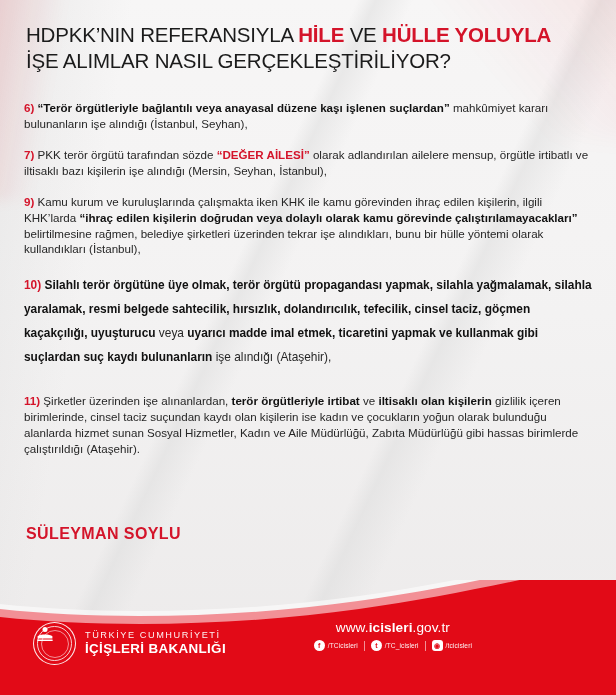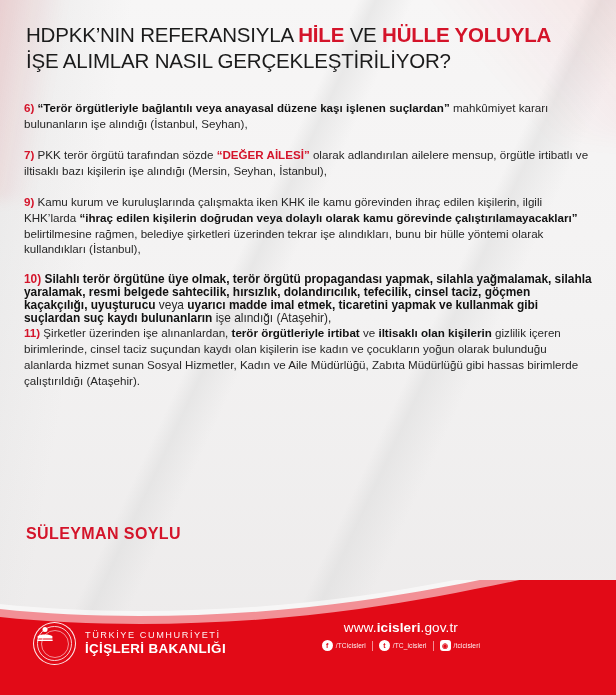--- a/index.html
+++ b/index.html
@@ -63,21 +63,21 @@
     text-align:left;
   }
   .item .num{ color:#d4142a; font-weight:700; }
   .item b{ color:#111; font-weight:700; }
   .item .rb{ color:#d4142a; font-weight:700; }
 
   .item.i6  { margin-bottom:16px; }
   .item.i7  { margin-bottom:16px; }
   .item.i8  { margin-bottom:16px; }
   .item.i9  { margin-bottom:16px; }
-  .item.i10 { margin-bottom:0; font-size:11.9px; line-height:13px;}
+  .item.i10 { margin-bottom:24px; font-size:11.9px; line-height:24px;}
   .item.i11 { font-size:11.6px; line-height:16.2px;}
 
   
   .sign{
     position:absolute; left:26px; top:524px;
   }
   .sign .name{
     color:#d4142a;
     font-weight:700;
     font-size:16px;
@@ -128,21 +128,21 @@
   .brand-text{ color:#fff; line-height:1.05; }
   .brand-text .l1{
     font-size:9.2px; letter-spacing:1.55px; font-weight:400; opacity:.95;
   }
   .brand-text .l2{
     font-size:13.4px; letter-spacing:.35px; font-weight:700; margin-top:2px;
   }
 
   
   .web{
-    position:absolute; right:32px; top:40px; text-align:center; color:#fff;
+    position:absolute; right:40px; top:40px; text-align:center; color:#fff;
   }
   .web .url{
     font-size:13.6px; letter-spacing:.1px; font-weight:300;
   }
   .web .url b{ font-weight:700; }
   .socials{
     display:flex; align-items:center; justify-content:center;
     gap:6px; margin-top:5px;
   }
   .soc{ display:flex; align-items:center; gap:3px; }

